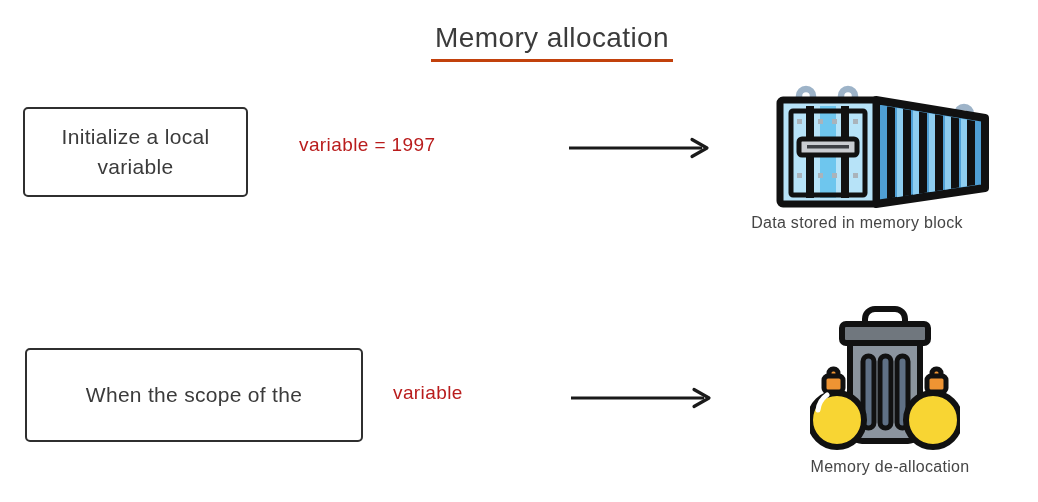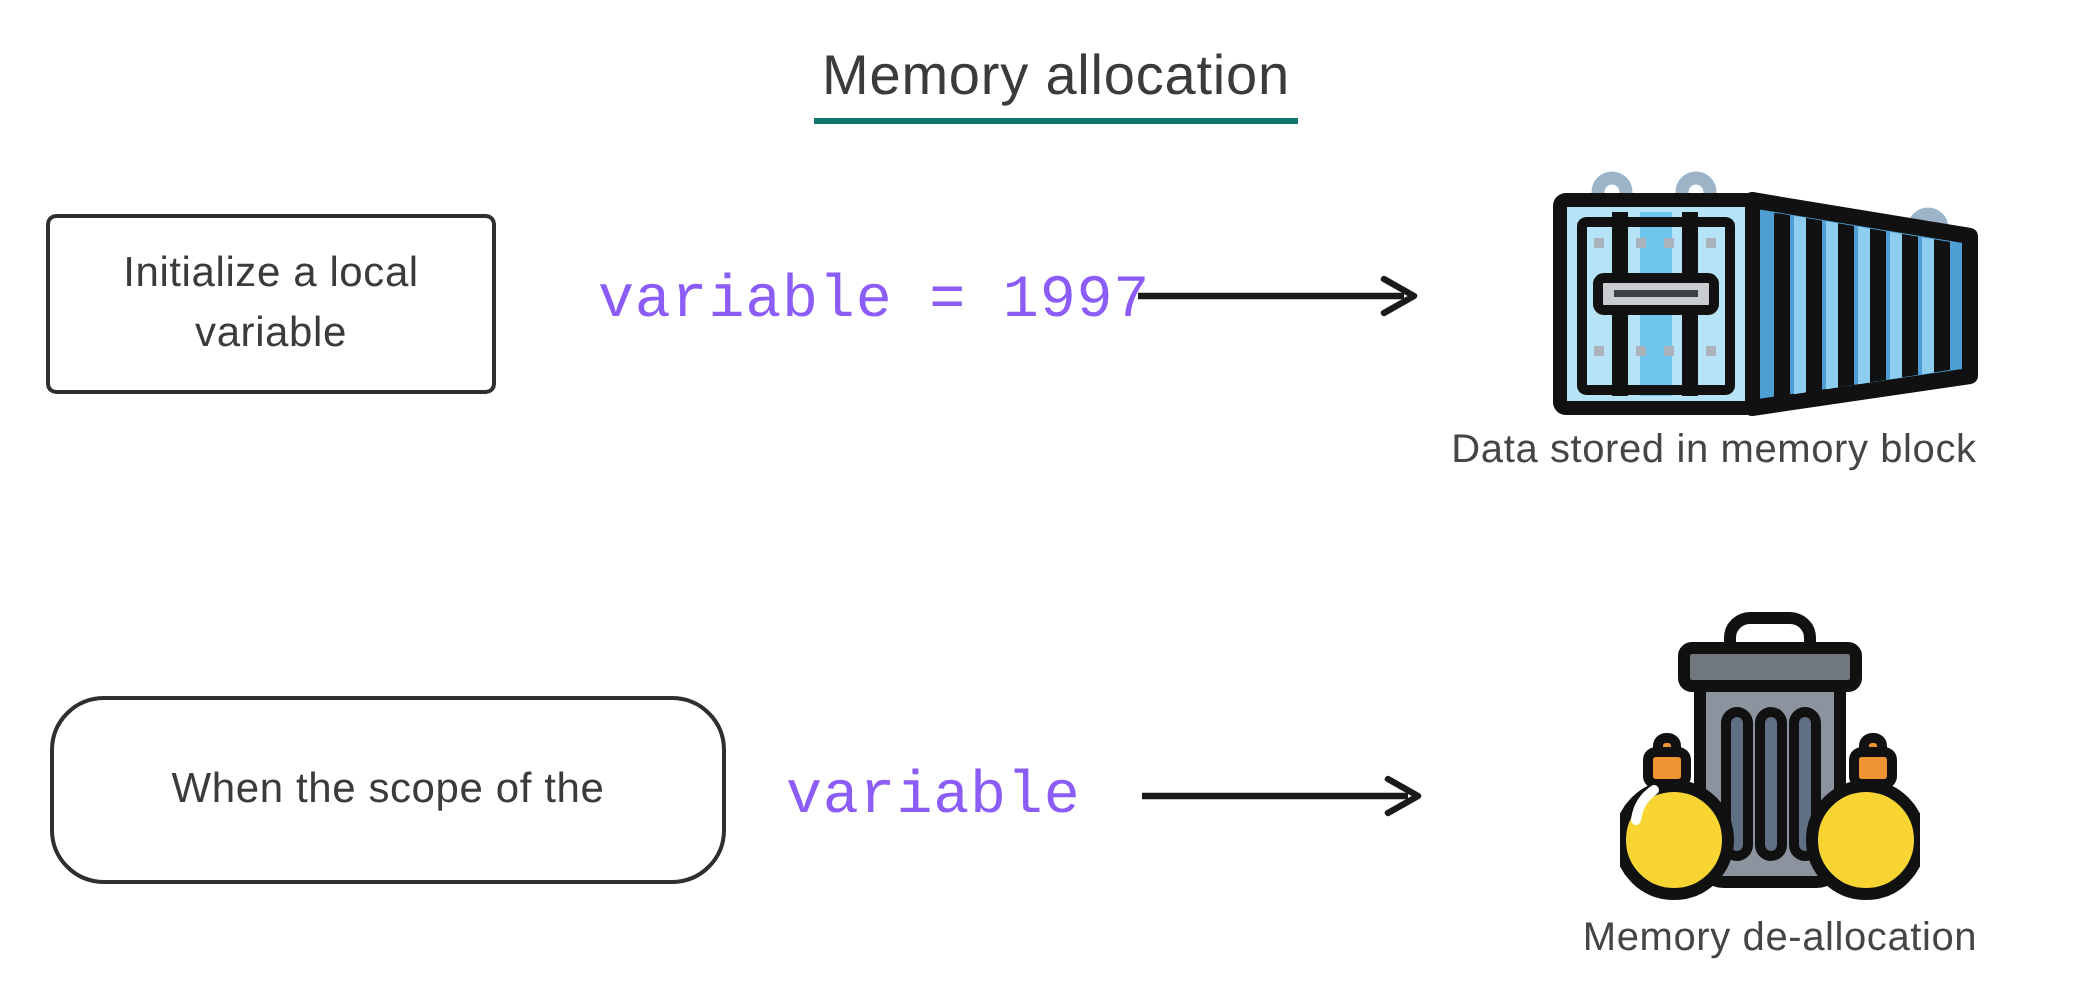--- a/index.html
+++ b/index.html
@@ -10,46 +10,46 @@
     font-family:"Liberation Sans", sans-serif;
     color:#3b3b3b;
     overflow:hidden;
   }
   .abs{position:absolute;}
   .section-title{
     font-size:28px;
     letter-spacing:.4px;
     color:#3b3b3b;
     padding:0 4px 5px 4px;
-    border-bottom:3px solid #0f766e;
+    border-bottom:3px solid #c2410c;
     white-space:nowrap;
     transform:translateX(-50%);
+    margin-left:24px;
   }
   .note-box{
     border:2px solid #2f2f2f;
     border-radius:5px;
     background:#ffffff;
     display:flex;flex-direction:column;
     align-items:center;justify-content:center;
     text-align:center;
     font-size:21px;
     line-height:1.42;
     letter-spacing:.3px;
     color:#3b3b3b;
     box-sizing:border-box;
   }
   .expr{
-    font-size:30px;
+    font-size:19px;
     letter-spacing:.4px;
-    color:#8b5cf6;
+    color:#b91c1c;
     white-space:nowrap;
-    font-family:Liberation Mono, monospace;
   }
   .caption{
-    font-size:20px;
+    font-size:16px;
     letter-spacing:.3px;
     color:#454545;
     text-align:center;
     white-space:nowrap;
   }
   svg{display:block;}
 </style>
 </head>
 <body>
 
@@ -115,21 +115,21 @@
           <rect x="78" y="97" width="5" height="5"></rect>
       </g>
       <rect x="24" y="63" width="58" height="16" rx="3" fill="#c9ccd1" stroke="#111111" stroke-width="5"></rect>
       <rect x="32" y="69" width="42" height="3.5" fill="#3d4045"></rect>
     </g>
   </svg>
 
   <div class="abs caption" style="left:690px;top:214px;width:334px;">Data stored in memory block</div>
 
 
-  <div class="abs note-box" style="left:25px;top:348px;width:338px;height:94px;border-radius:27px;">
+  <div class="abs note-box" style="left:25px;top:348px;width:338px;height:94px;">
     <div>When the scope of the</div>
   </div>
 
   <div class="abs expr" style="left:393px;top:382px;">variable</div>
 
   <svg class="abs" style="left:568px;top:386px;" width="148" height="24" viewBox="0 0 148 24">
     <line x1="3" y1="12" x2="136" y2="12" stroke="#1a1a1a" stroke-width="3.2"></line>
     <path d="M126,3.5 L141,12 L126,20.5" fill="none" stroke="#1a1a1a" stroke-width="3.2" stroke-linecap="round" stroke-linejoin="round"></path>
   </svg>
 

